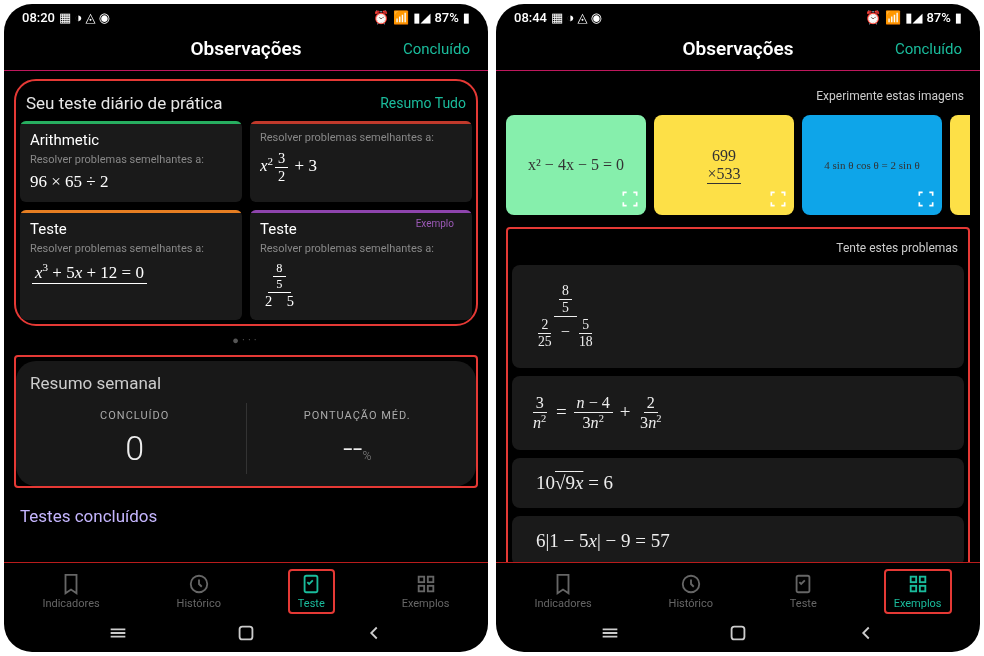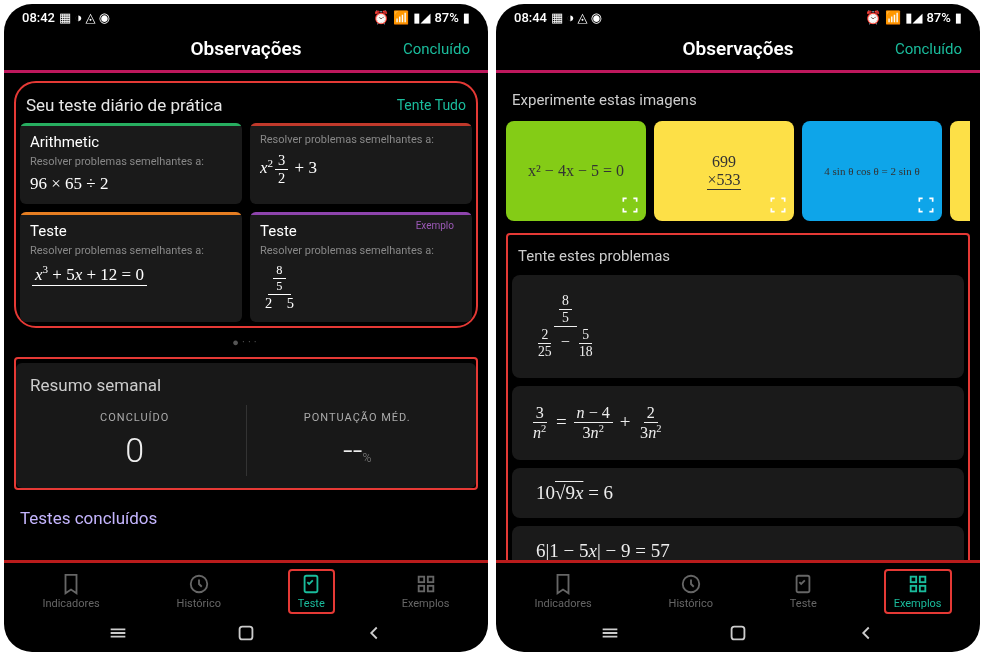--- a/index.html
+++ b/index.html
@@ -29,21 +29,21 @@
   font-size: 13px;
   font-weight: 500;
 }
 .status-left, .status-right { display: flex; align-items: center; gap: 4px; }
 .header {
   display: flex;
   align-items: center;
   justify-content: center;
   position: relative;
   padding: 10px 16px;
-  border-bottom: 3px solid #be185d;
+  border-bottom: 1px solid #be185d;
 }
 .header-title { font-size: 19px; font-weight: 600; }
 .header-done {
   position: absolute;
   right: 18px;
   color: #1abc9c;
   font-size: 15px;
 }
 .content {
   flex: 1;
@@ -95,21 +95,21 @@
 }
 .badge {
   position: absolute;
   top: 8px; right: 18px;
   font-size: 10px;
   color: #9b59b6;
 }
 .dots { text-align: center; padding: 8px 0; color: #555; font-size: 11px; letter-spacing: 3px; }
 .summary {
   background: #181818;
-  border-radius: 6px;
+  border-radius: 20px;
   margin-top: 4px;
   padding: 12px 8px;
 }
 .summary-title { font-size: 17px; color: #ccc; padding: 0 6px 10px; }
 .summary-row {
   display: flex;
 }
 .summary-cell {
   flex: 1;
   text-align: center;
@@ -118,46 +118,46 @@
 .summary-cell:first-child { border-right: 1px solid #333; }
 .summary-label { font-size: 11px; color: #aaa; letter-spacing: 1px; margin-bottom: 6px; }
 .summary-val { font-size: 34px; font-weight: 300; color: #eee; }
 .summary-sub { font-size: 12px; color: #888; }
 .section-plain { font-size: 17px; color: #c4b5fd; padding: 18px 6px 8px; }
 .bottom-nav {
   display: flex;
   justify-content: space-around;
   align-items: center;
   padding: 6px 0 2px;
-  border-top: 3px solid #b91c1c;
+  border-top: 1px solid #b91c1c;
 }
 .nav-item {
   display: flex;
   flex-direction: column;
   align-items: center;
   gap: 2px;
   color: #666;
   font-size: 11px;
   padding: 4px 10px;
 }
 .nav-item.active { color: #1abc9c; }
 .nav-icon { width: 22px; height: 22px; fill: currentColor; stroke: currentColor; }
 .sysbar {
   display: flex;
   justify-content: space-around;
   align-items: center;
   padding: 6px 50px 8px;
 }
 .sysbtn { width: 22px; height: 22px; stroke: #ccc; fill: none; stroke-width: 2; }
 
-.try-title { font-size: 15px; color: #ccc; padding: 10px 6px 10px; }
+.try-title { font-size: 12px; color: #ccc; padding: 10px 6px 10px; text-align: right; }
 .images-row { display: flex; gap: 8px; padding: 2px 0 6px; overflow: hidden; }
 .img-card {
   width: 140px; height: 100px;
-  background: #84cc16;
+  background: #86efac;
   border-radius: 8px;
   position: relative;
   flex-shrink: 0;
   display: flex;
   align-items: center;
   justify-content: center;
   font-family: cursive;
   font-size: 16px;
   color: #333;
 }
@@ -194,42 +194,42 @@
 .frac > span:first-child { border-bottom: 1px solid currentColor; padding: 0 3px; }
 .frac > span:last-child { padding: 0 3px; }
 .sup { font-size: 0.65em; vertical-align: super; }
 </style>
 </head>
 <body>
 
 <div class="phone">
   <div class="status-bar">
     <div class="status-left">
-      <span>08:42</span>
+      <span>08:20</span>
       <span>▦ ◑ ◬ ◉</span>
     </div>
     <div class="status-right">
       <span>⏰</span>
       <span>📶</span>
       <span>▮◢</span>
       <span>87%</span>
       <span>▮</span>
     </div>
   </div>
 
   <div class="header">
     <span class="header-title">Observações</span>
     <span class="header-done">Concluído</span>
   </div>
 
   <div class="content">
     <div class="redbox" style="padding:2px 4px 4px;border-radius:22px;">
       <div class="section-head">
         <span class="section-title">Seu teste diário de prática</span>
-        <span class="link">Tente Tudo</span>
+        <span class="link">Resumo Tudo</span>
       </div>
       <div class="card-grid">
         <div class="card accent-green">
           <div class="card-title">Arithmetic</div>
           <div class="card-sub">Resolver problemas semelhantes a:</div>
           <div class="card-formula">96 × 65 ÷ 2</div>
         </div>
         <div class="card accent-red">
           <div class="card-sub">Resolver problemas semelhantes a:</div>
           <div class="card-formula"><i>x</i><span class="sup">2</span><span class="frac">

